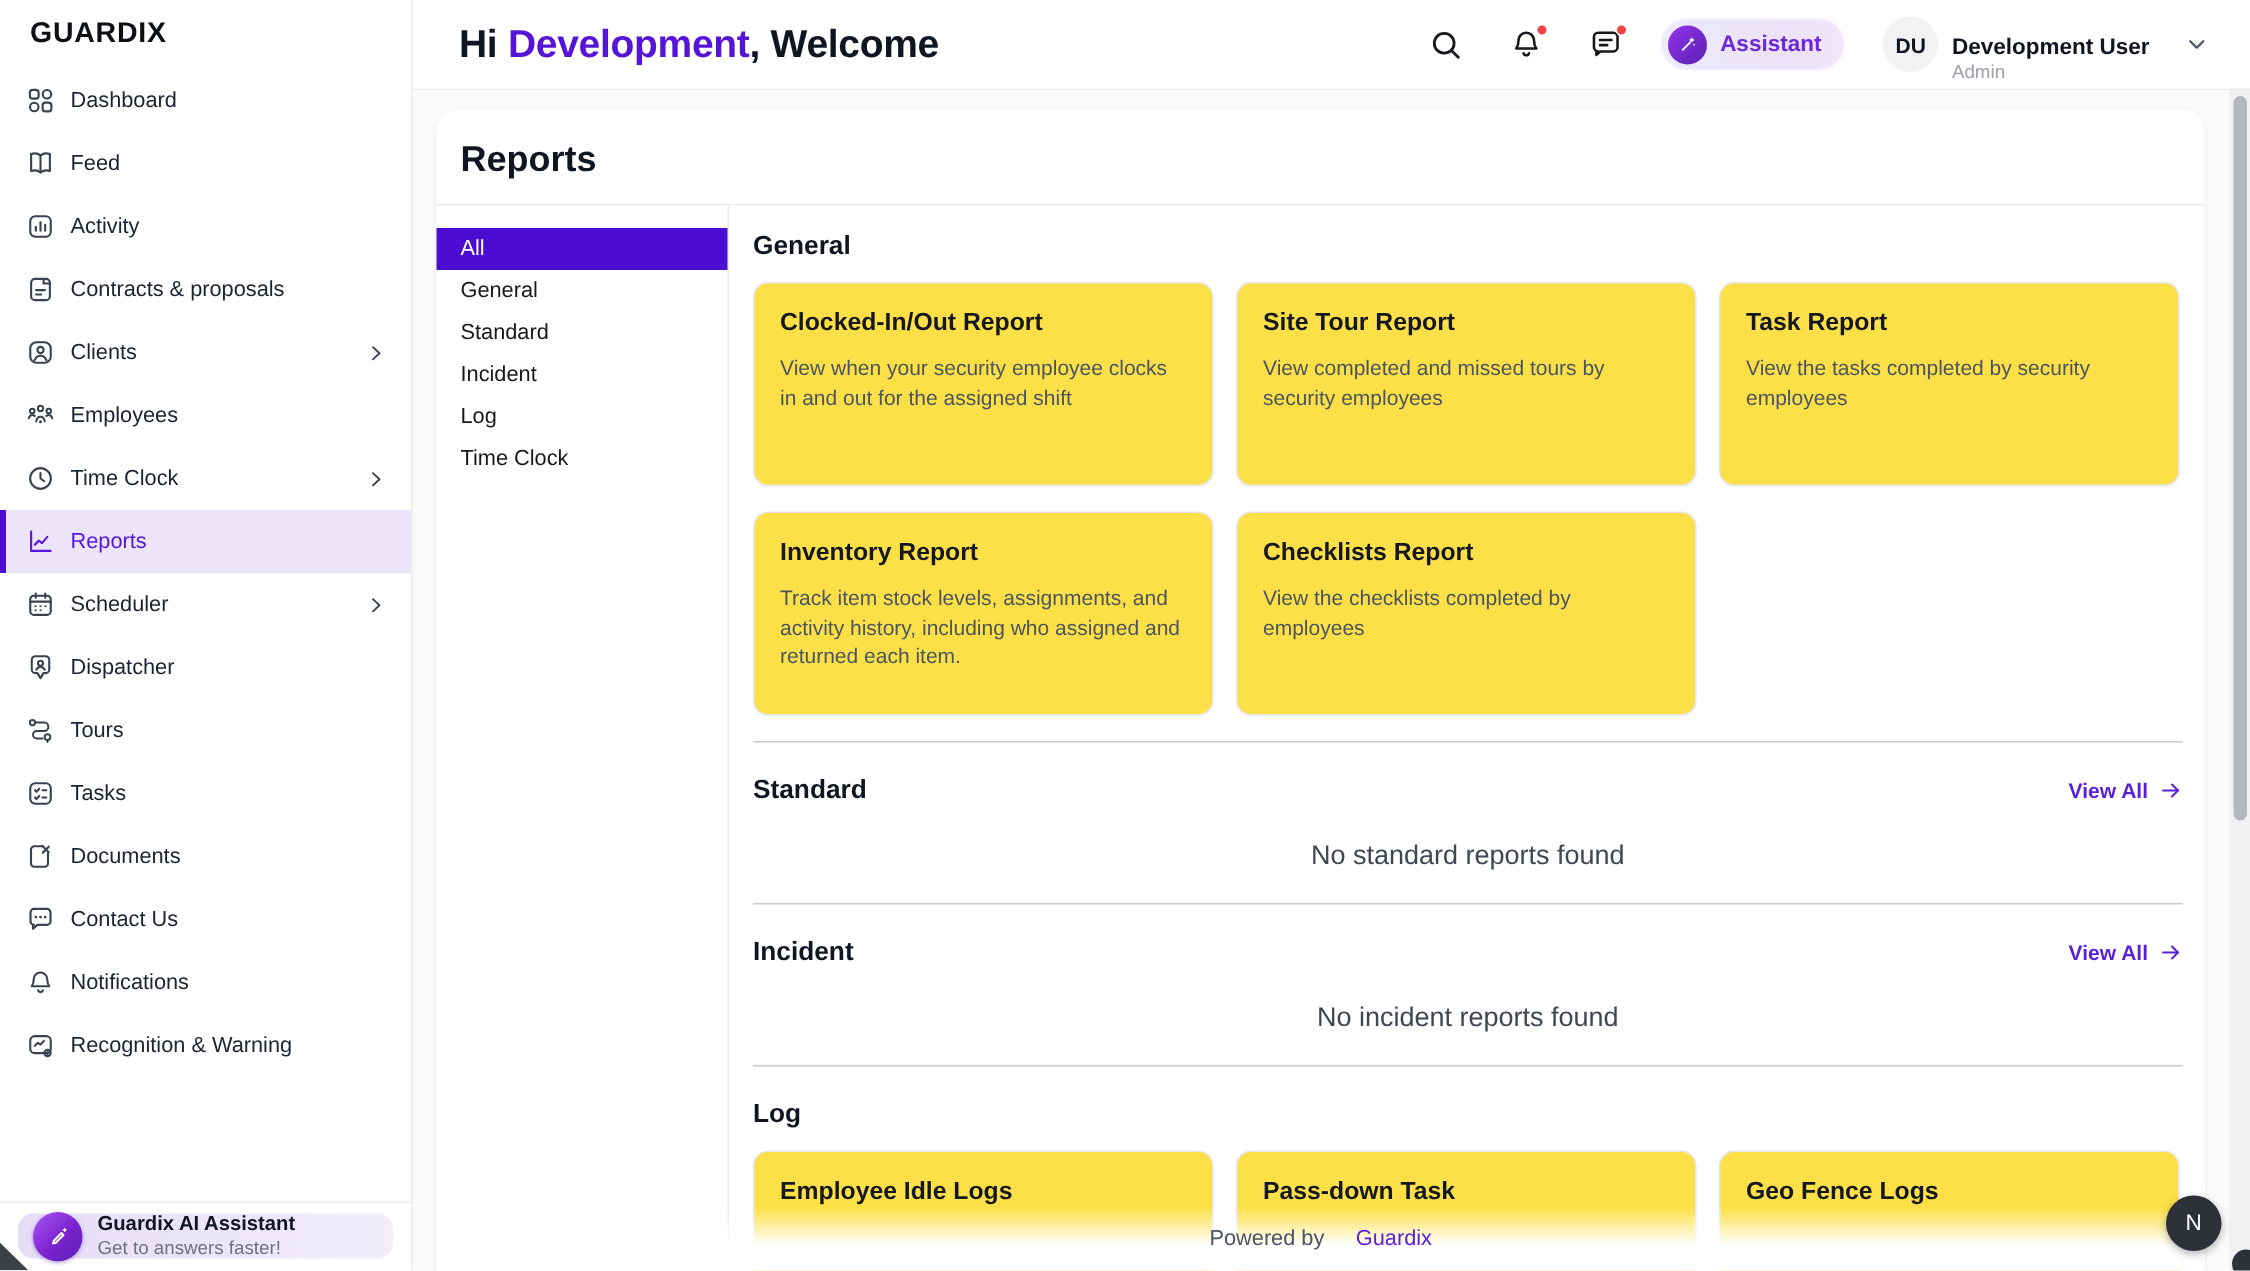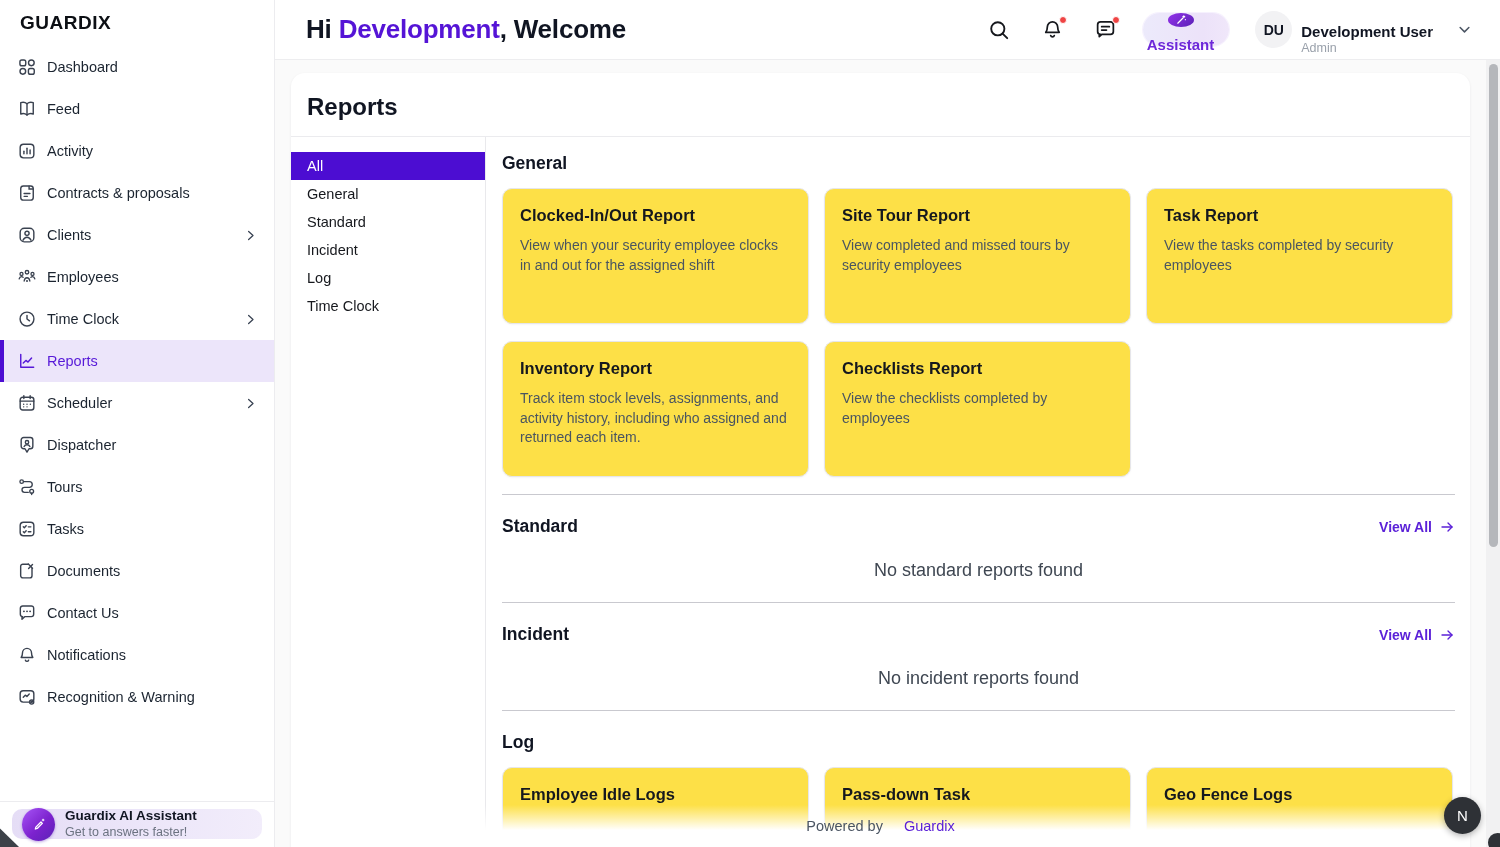--- a/index.html
+++ b/index.html
@@ -63,21 +63,20 @@
   .icon-btn:first-child { margin-left:0; }
   .red-dot {
     position:absolute; top:-2px; right:-3px; width:8px; height:8px; border-radius:50%;
     background:#ef4444; border:1.5px solid #fff;
   }
   .assistant-pill {
     margin-left:26px; height:33px; border-radius:17px; display:flex; align-items:center;
     gap:9px; padding:0 15px 0 4px; cursor:pointer;
     background:linear-gradient(90deg,#eceafb 0%,#ece2f9 70%,#f0e7fa 100%);
     box-shadow:0 0 0 1px rgba(124,58,237,.07);
-    flex-direction:column;
   }
   .assistant-ic {
     width:26px; height:26px; border-radius:50%;
     background:linear-gradient(135deg,#9333ea,#5b21b6);
     display:flex; align-items:center; justify-content:center; color:#fff;
   }
   .assistant-label { font-size:15px; font-weight:600; color:#6D28D9; }
   .avatar {
     margin-left:26px; width:37px; height:37px; border-radius:50%; background:#f2f2f4;
     display:flex; align-items:center; justify-content:center;

